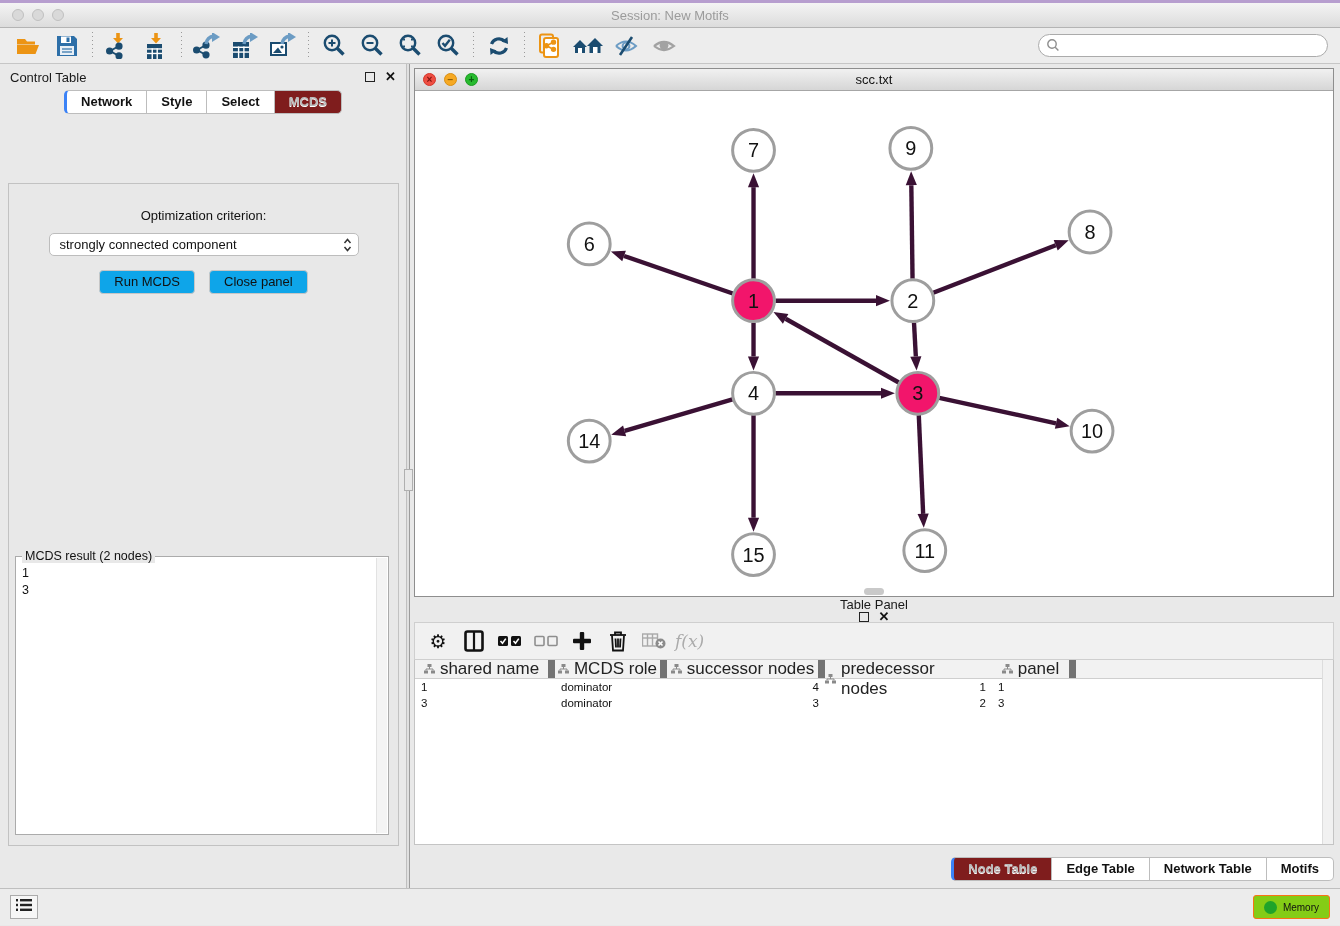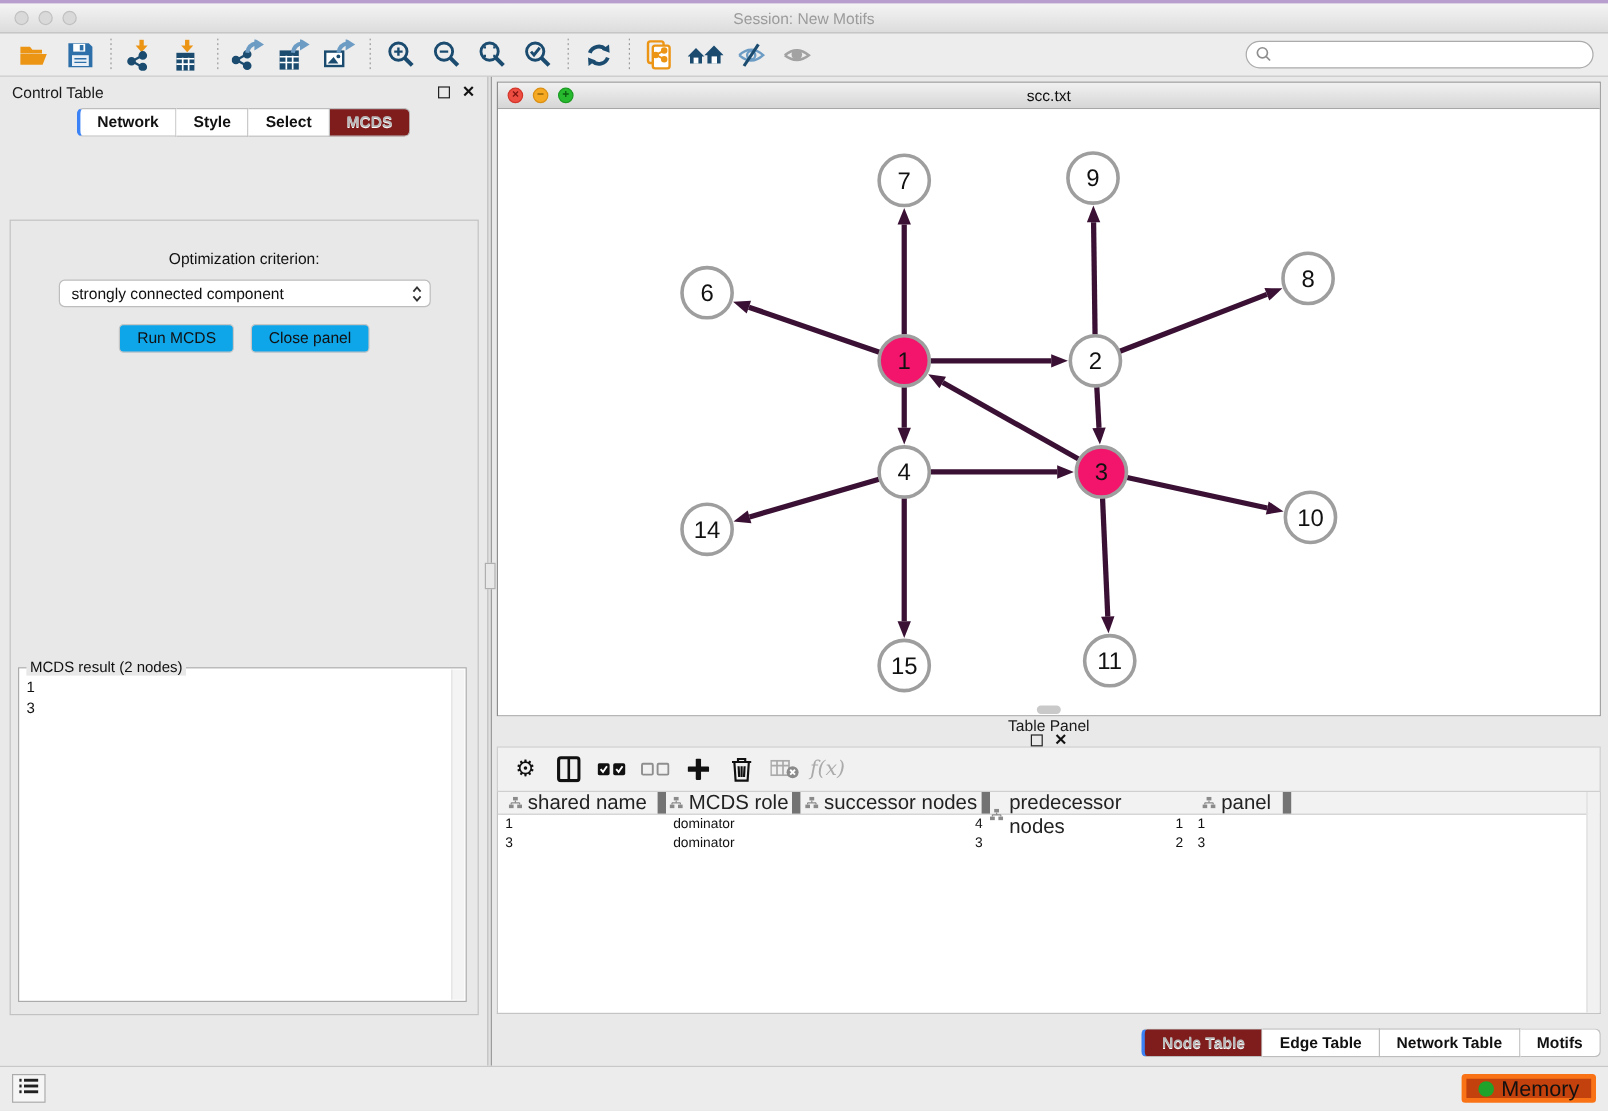--- a/index.html
+++ b/index.html
@@ -109,22 +109,22 @@
   .tscroll { position:absolute; right:0; top:0; bottom:0; width:11px;
     background:#F1F1F1; border-left:1px solid #DDD; }
 
   .ttabs-row { display:flex; justify-content:flex-end; margin-top:12px; }
 
   
   .statusbar { height:37px; background:#ECECEC; border-top:1px solid #BFBFBF;
     display:flex; align-items:center; justify-content:space-between; padding:0 10px; }
   .status-left-btn { width:28px; height:24px; background:#F6F6F6; border:1px solid #ABABAB;
     display:flex; align-items:center; justify-content:center; }
-  .memory-btn { height:24px; background:#c2410c; border:4px solid #f97316; border-radius:3px;
-    display:flex; align-items:center; gap:6px; padding:0 10px; font-size:18px; color:#111; }
+  .memory-btn { height:24px; background:#84cc16; border:1px solid #f97316; border-radius:3px;
+    display:flex; align-items:center; gap:6px; padding:0 10px; font-size:10px; color:#111; }
   .mem-dot { width:13px; height:13px; border-radius:50%; }
 </style>
 </head>
 <body>
 
 <div class="top-strip"></div>
 <div class="titlebar">
   <div class="tl-group">
     <div class="tl"></div>
     <div class="tl"></div>

